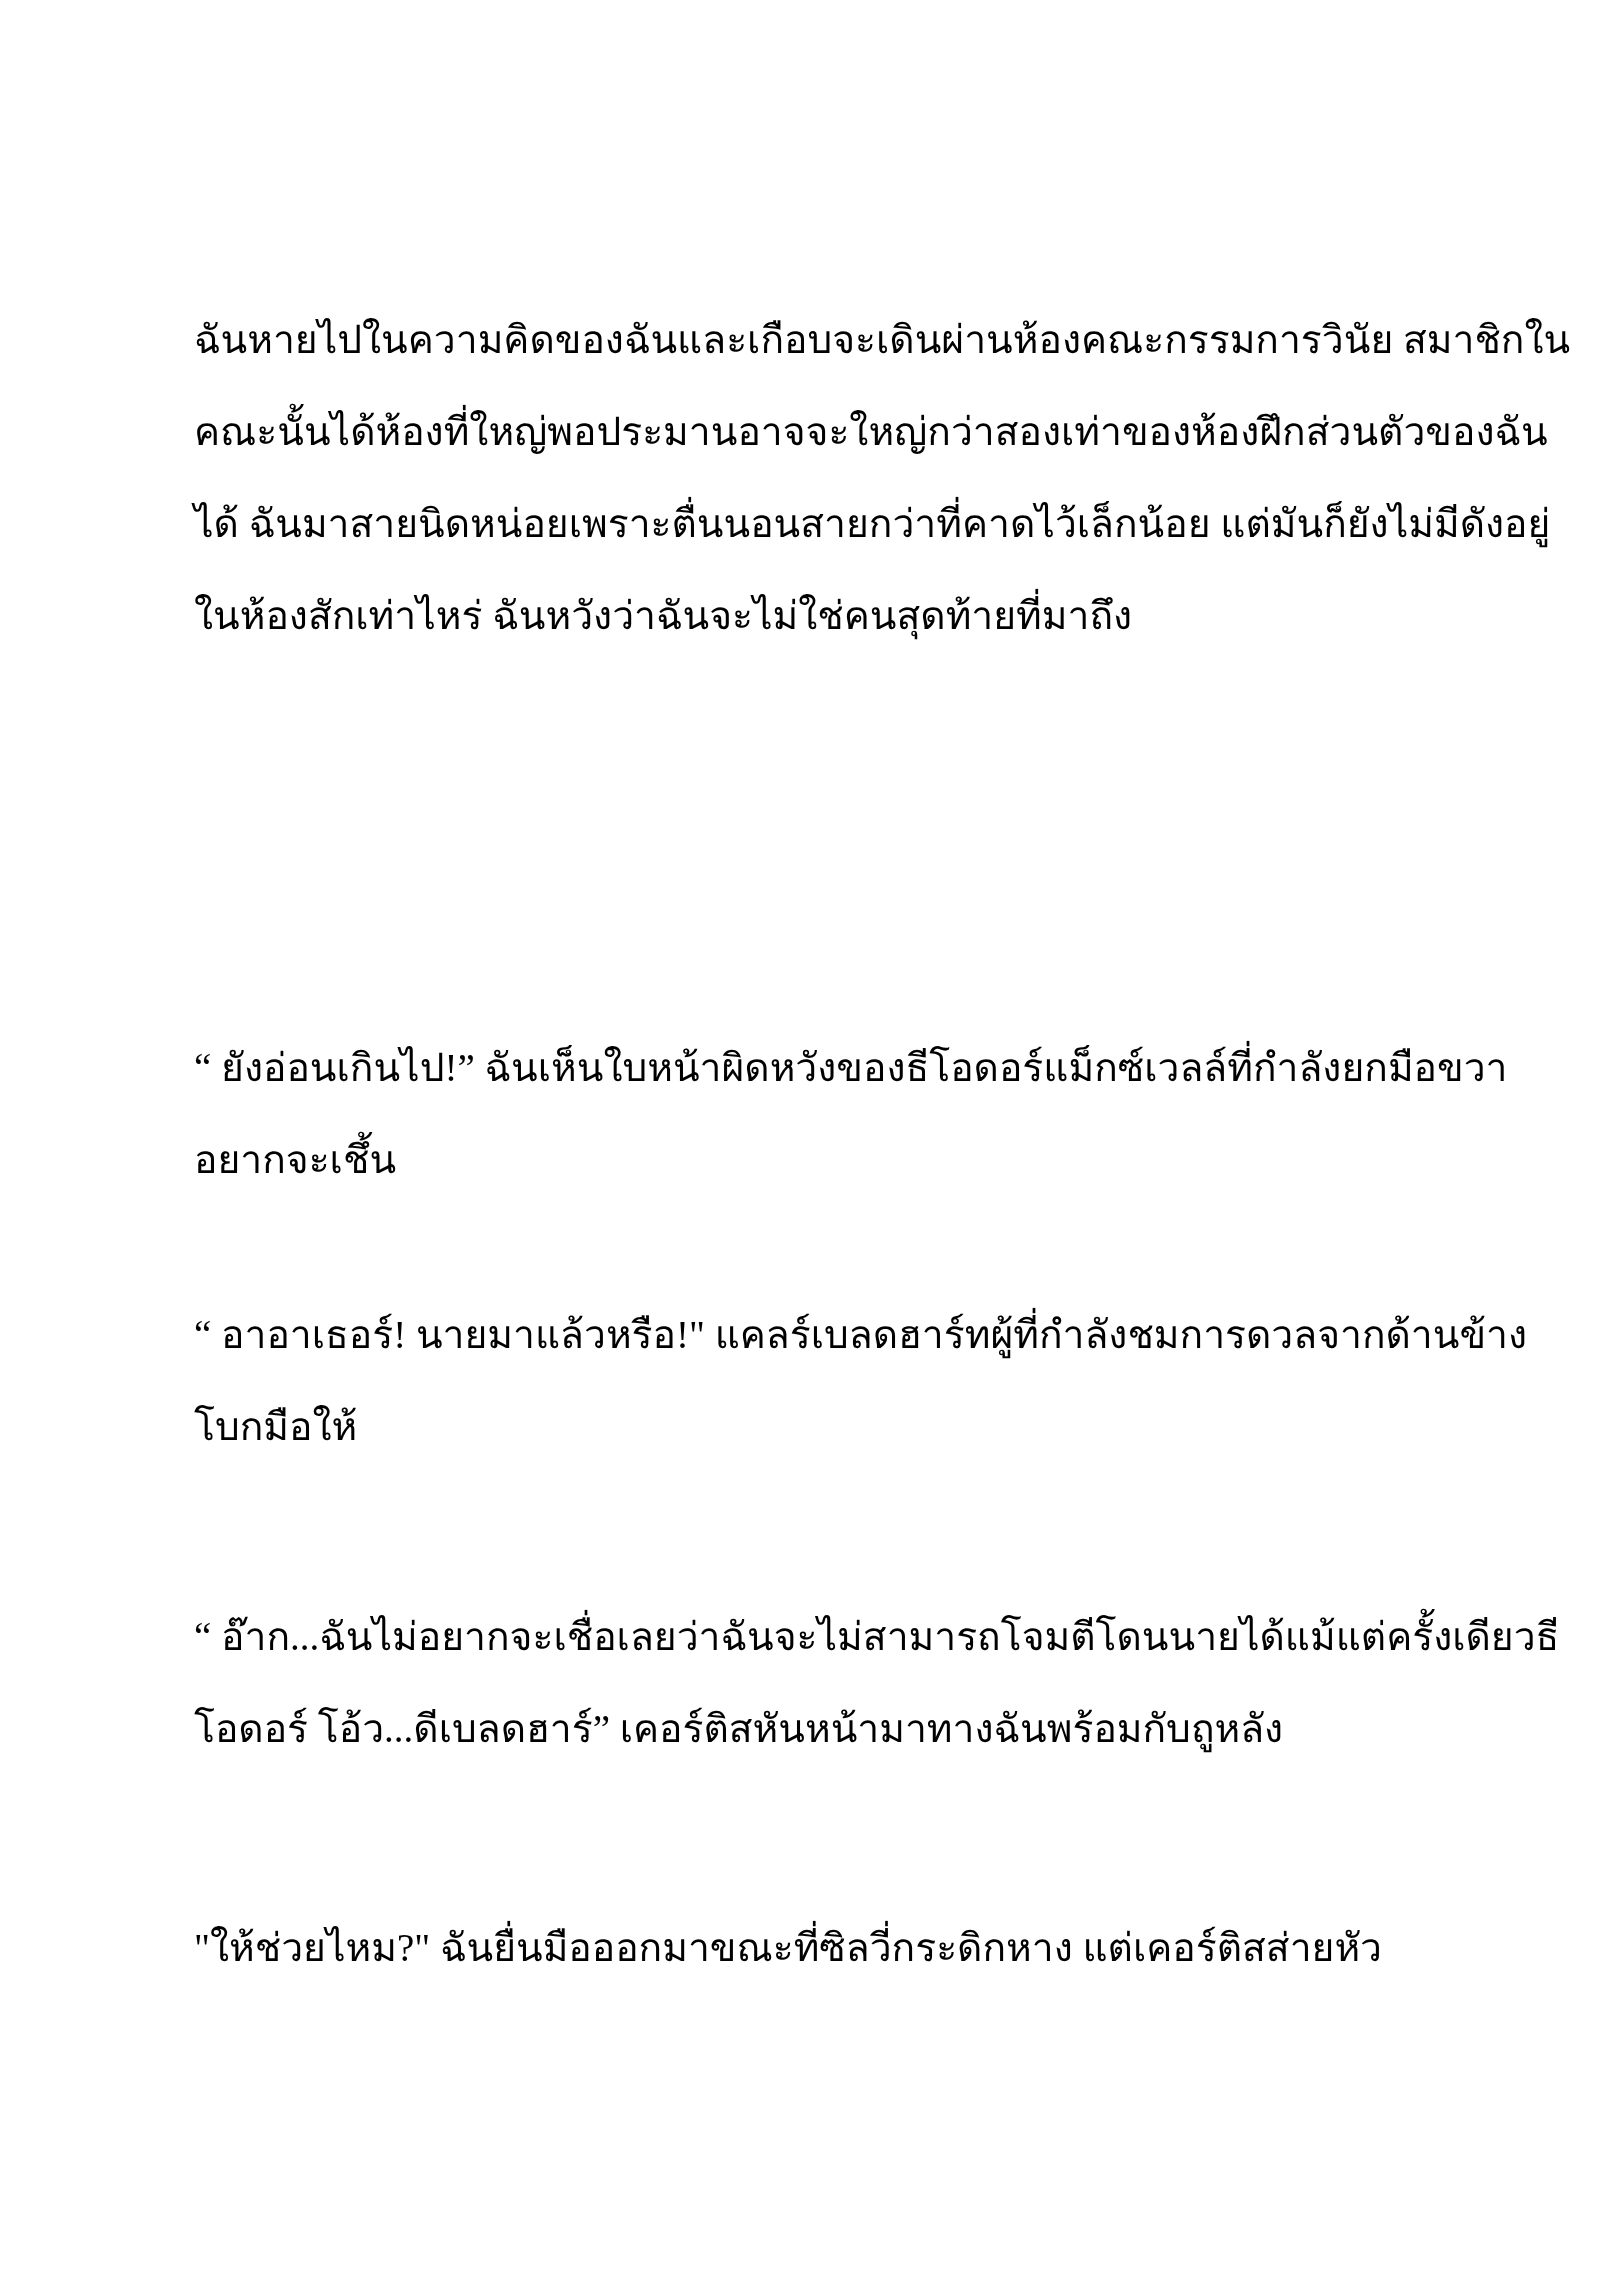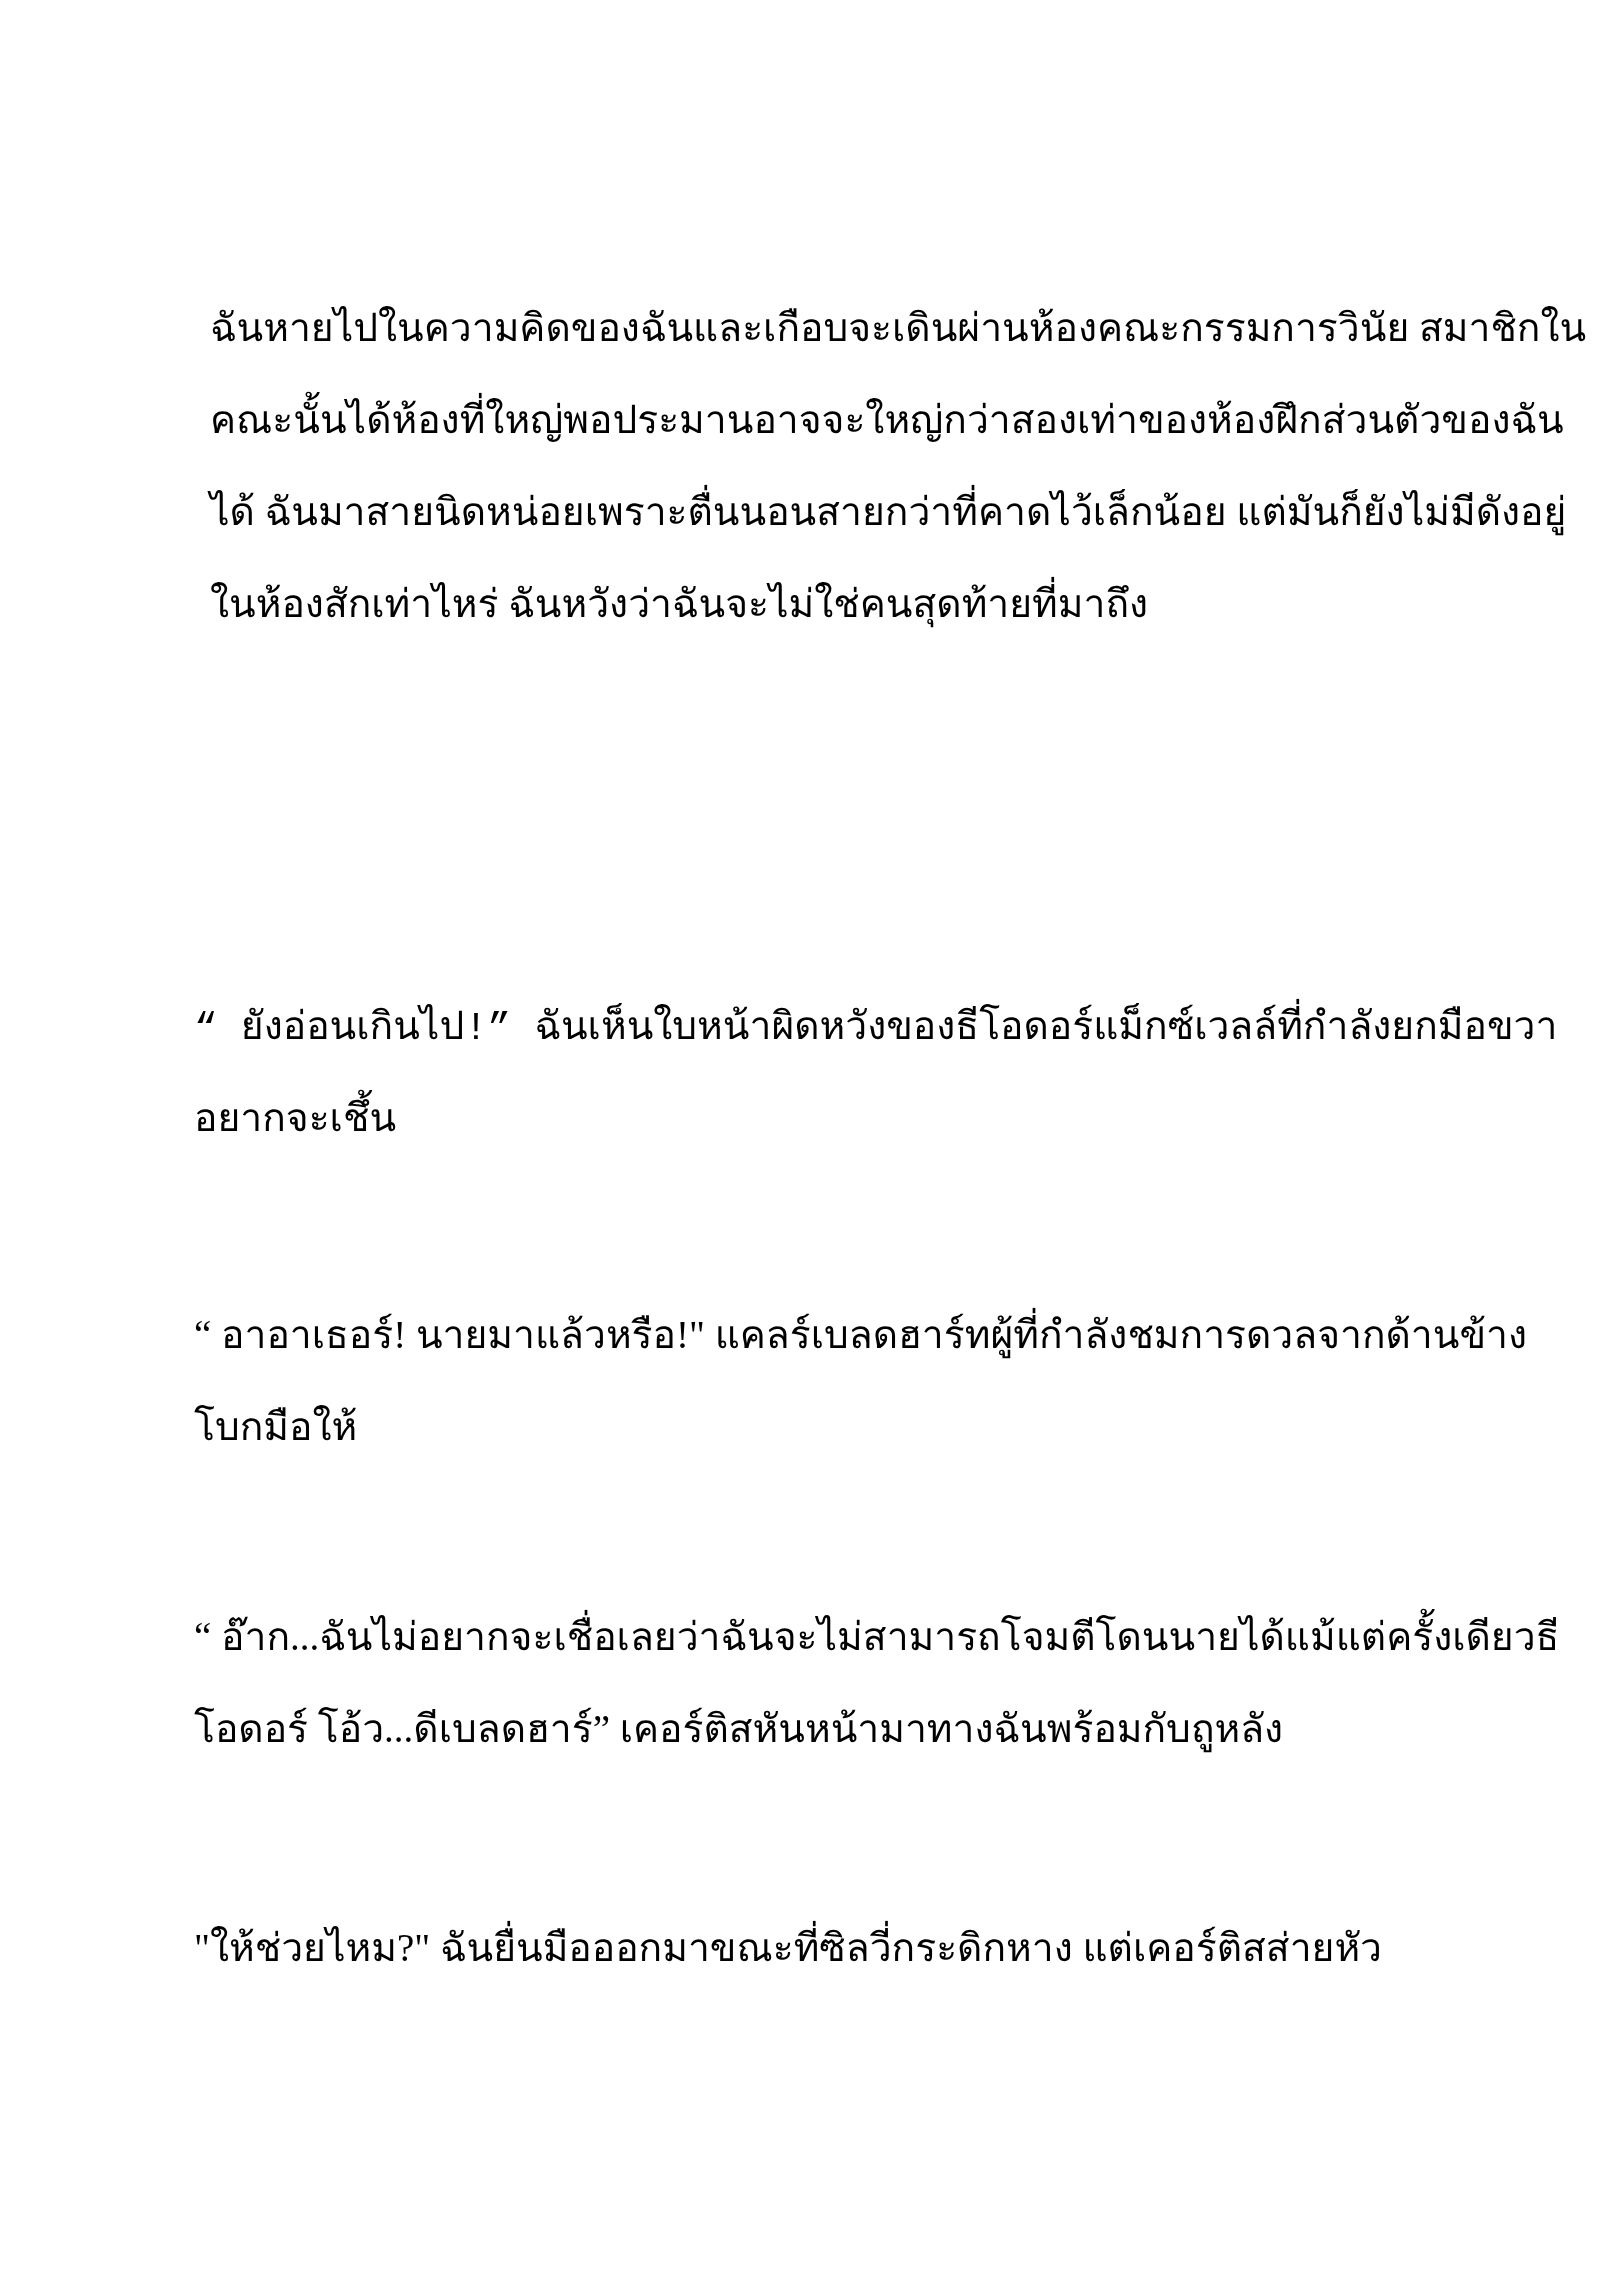--- a/index.html
+++ b/index.html
@@ -22,23 +22,23 @@
     width: 1284px;
   }
   .line {
     font-size: 39px;
     line-height: 92px;
     height: 92px;
     white-space: nowrap;
     letter-spacing: 0px;
   }
   
-  .p1 { top: 282px; margin-left: 16px; }
+  .p1 { top: 294px; }
   .p2 { top: 767px; }
-  .p3 { top: 983px; font-family: Liberation Mono, monospace; }
+  .p3 { top: 1022px; }
   .p4 { top: 1289px; }
   .p5 { top: 1591px; }
   .p6 { top: 1902px; }
 </style>
 </head>
 <body>
 
 <div class="page">
 
   <div class="para p1">

